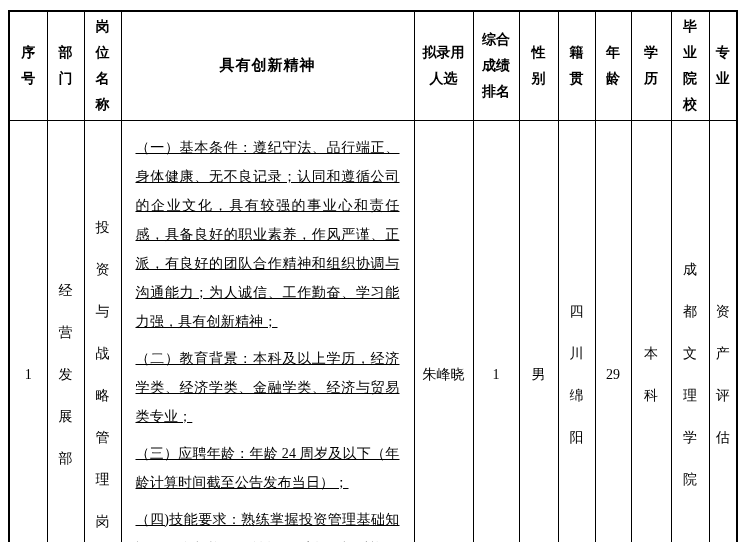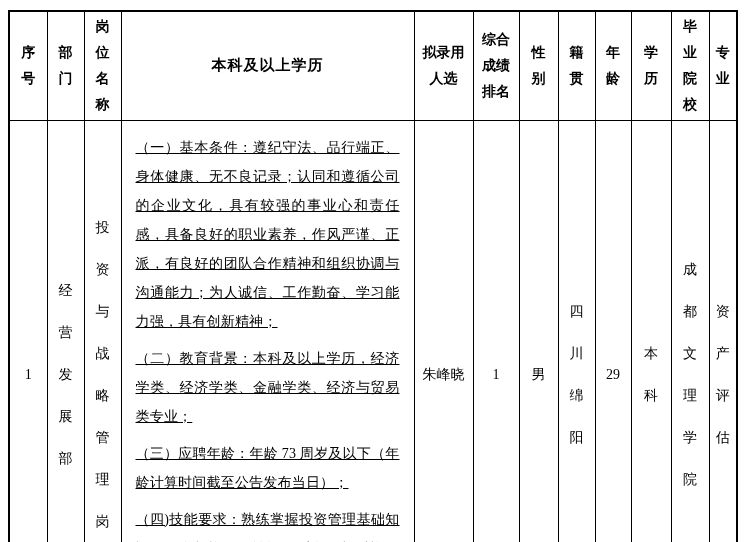--- a/index.html
+++ b/index.html
@@ -87,21 +87,21 @@
     <tbody>
         <tr class="header-row">
       <th>序
 号</th>
       <th>部
 门</th>
       <th>岗
 位
 名
 称</th>
-      <th class="req-header">本科及以上学历</th>
+      <th class="req-header">具有创新精神</th>
       <th>拟录用
 人选</th>
       <th>综合
 成绩
 排名</th>
       <th>性
 别</th>
       <th>籍
 贯</th>
       <th>年
@@ -126,21 +126,21 @@
 资
 与
 战
 略
 管
 理
 岗</td>
       <td class="req-cell">
         <p>（一）基本条件：遵纪守法、品行端正、身体健康、无不良记录；认同和遵循公司的企业文化，具有较强的事业心和责任感，具备良好的职业素养，作风严谨、正派，有良好的团队合作精神和组织协调与沟通能力；为人诚信、工作勤奋、学习能力强，具有创新精神；</p>
         <p>（二）教育背景：本科及以上学历，经济学类、经济学类、金融学类、经济与贸易类专业；</p>
-        <p>（三）应聘年龄：年龄 73 周岁及以下（年龄计算时间截至公告发布当日）；</p>
+        <p>（三）应聘年龄：年龄 24 周岁及以下（年龄计算时间截至公告发布当日）；</p>
         <p>（四)技能要求：熟练掌握投资管理基础知识，具有投资项目论证、财务、投融资、产业政策研究与解读等方面的专业知识及办公技能，有较强的写作能力。</p>
       </td>
       <td>朱峰晓</td>
       <td>1</td>
       <td>男</td>
       <td class="stacked">四
 川
 绵
 阳</td>
       <td>29</td>

